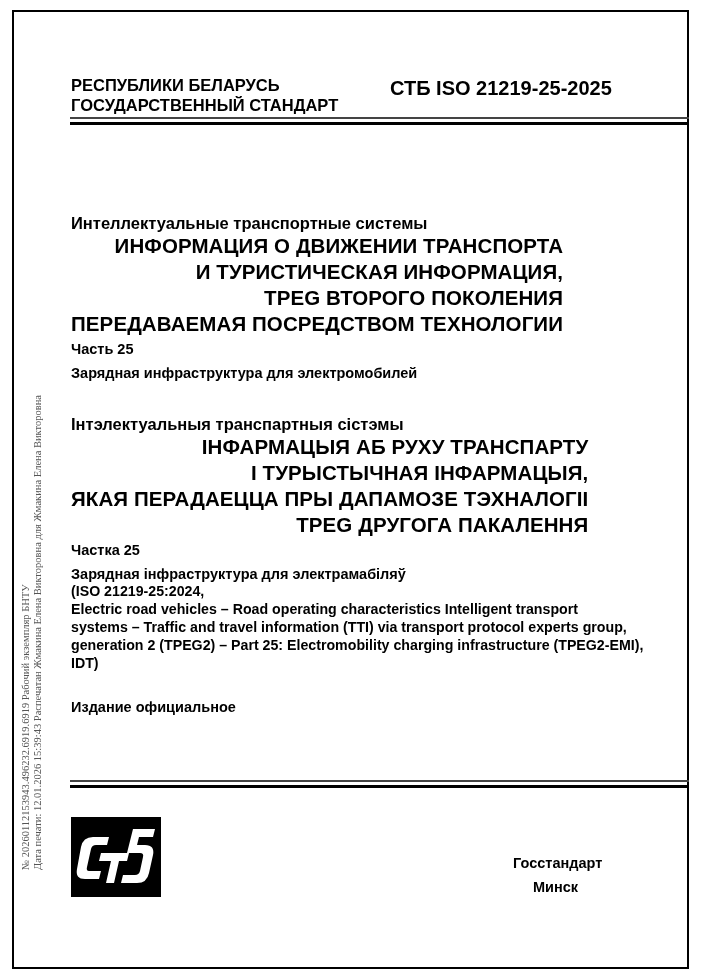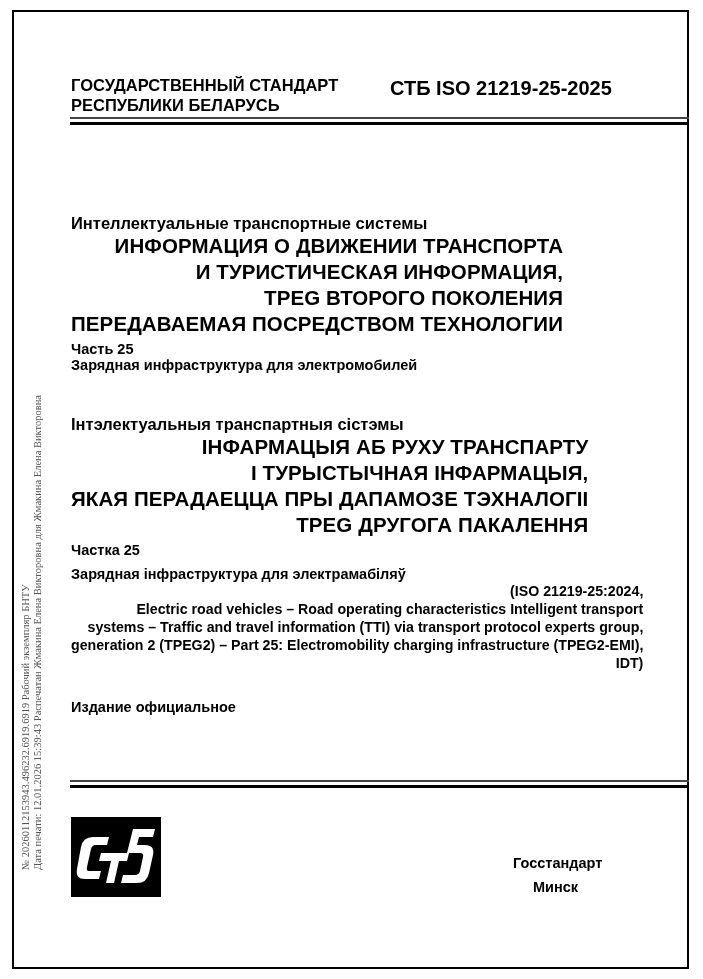--- a/index.html
+++ b/index.html
@@ -30,49 +30,49 @@
 <body>
 
 <div class="frame"></div>
 
 <div class="vert">
   <div>№ 20260112153943.496232.6919.6919 Рабочий экземпляр БНТУ</div>
   <div>Дата печати: 12.01.2026 15:39:43 Распечатан Жмакина Елена Викторовна для Жмакина Елена Викторовна</div>
 </div>
 
 <div class="abs hdr-left">
+  <div>РЕСПУБЛИКИ БЕЛАРУСЬ</div>
   <div>ГОСУДАРСТВЕННЫЙ СТАНДАРТ</div>
-  <div>РЕСПУБЛИКИ БЕЛАРУСЬ</div>
 </div>
 <div class="abs hdr-right">СТБ ISO 21219-25-2025</div>
 
 <div class="rule-thin" style="top:117px"></div>
 <div class="rule-thick" style="top:122px"></div>
 
 <div class="abs" style="left:71px; top:184px;">
   <div class="sub">Интеллектуальные транспортные системы</div>
   <div class="big">ИНФОРМАЦИЯ О ДВИЖЕНИИ ТРАНСПОРТА</div>
   <div class="big">И ТУРИСТИЧЕСКАЯ ИНФОРМАЦИЯ,</div>
   <div class="big">TPEG ВТОРОГО ПОКОЛЕНИЯ</div>
   <div class="big">ПЕРЕДАВАЕМАЯ ПОСРЕДСТВОМ ТЕХНОЛОГИИ</div>
   <div class="part" style="margin-top:4px">Часть 25</div>
-  <div class="part" style="margin-top:0">Зарядная инфраструктура для электромобилей</div>
+  <div class="part" style="margin-top:8px">Зарядная инфраструктура для электромобилей</div>
 </div>
 
 <div class="abs" style="left:71px; top:385px;">
   <div class="sub">Інтэлектуальныя транспартныя сістэмы</div>
   <div class="big">ІНФАРМАЦЫЯ АБ РУХУ ТРАНСПАРТУ</div>
   <div class="big">І ТУРЫСТЫЧНАЯ ІНФАРМАЦЫЯ,</div>
   <div class="big">ЯКАЯ ПЕРАДАЕЦЦА ПРЫ ДАПАМОЗЕ ТЭХНАЛОГІІ</div>
   <div class="big">TPEG ДРУГОГА ПАКАЛЕННЯ</div>
   <div class="part" style="margin-top:4px">Частка 25</div>
   <div class="part" style="margin-top:8px">Зарядная інфраструктура для электрамабіляў</div>
 </div>
 
-<div class="abs" style="left:71px; top:582px;text-align:right;">
+<div class="abs" style="left:71px; top:582px;">
   <div class="eng">(ISO 21219-25:2024,</div>
   <div class="eng">Electric road vehicles – Road operating characteristics Intelligent transport</div>
   <div class="eng">systems – Traffic and travel information (TTI) via transport protocol experts group,</div>
   <div class="eng">generation 2 (TPEG2) – Part 25: Electromobility charging infrastructure (TPEG2-EMI),</div>
   <div class="eng">IDT)</div>
 </div>
 
 <div class="abs part" style="left:71px; top:699px;">Издание официальное</div>
 
 <div class="rule-thin" style="top:780px"></div>

